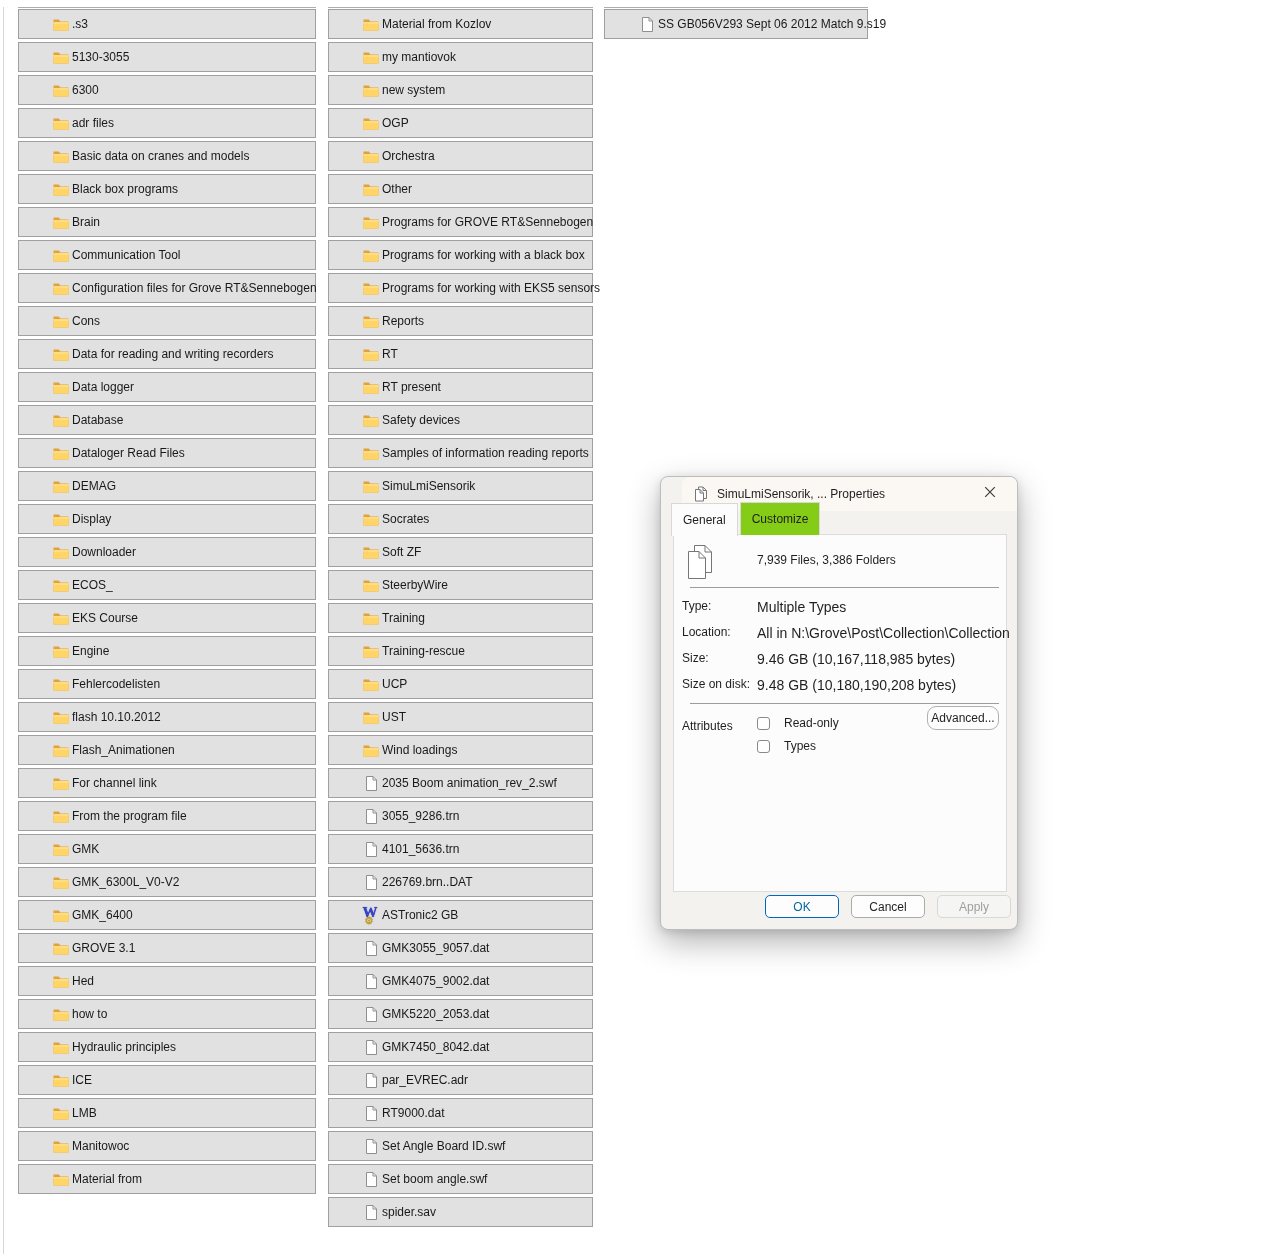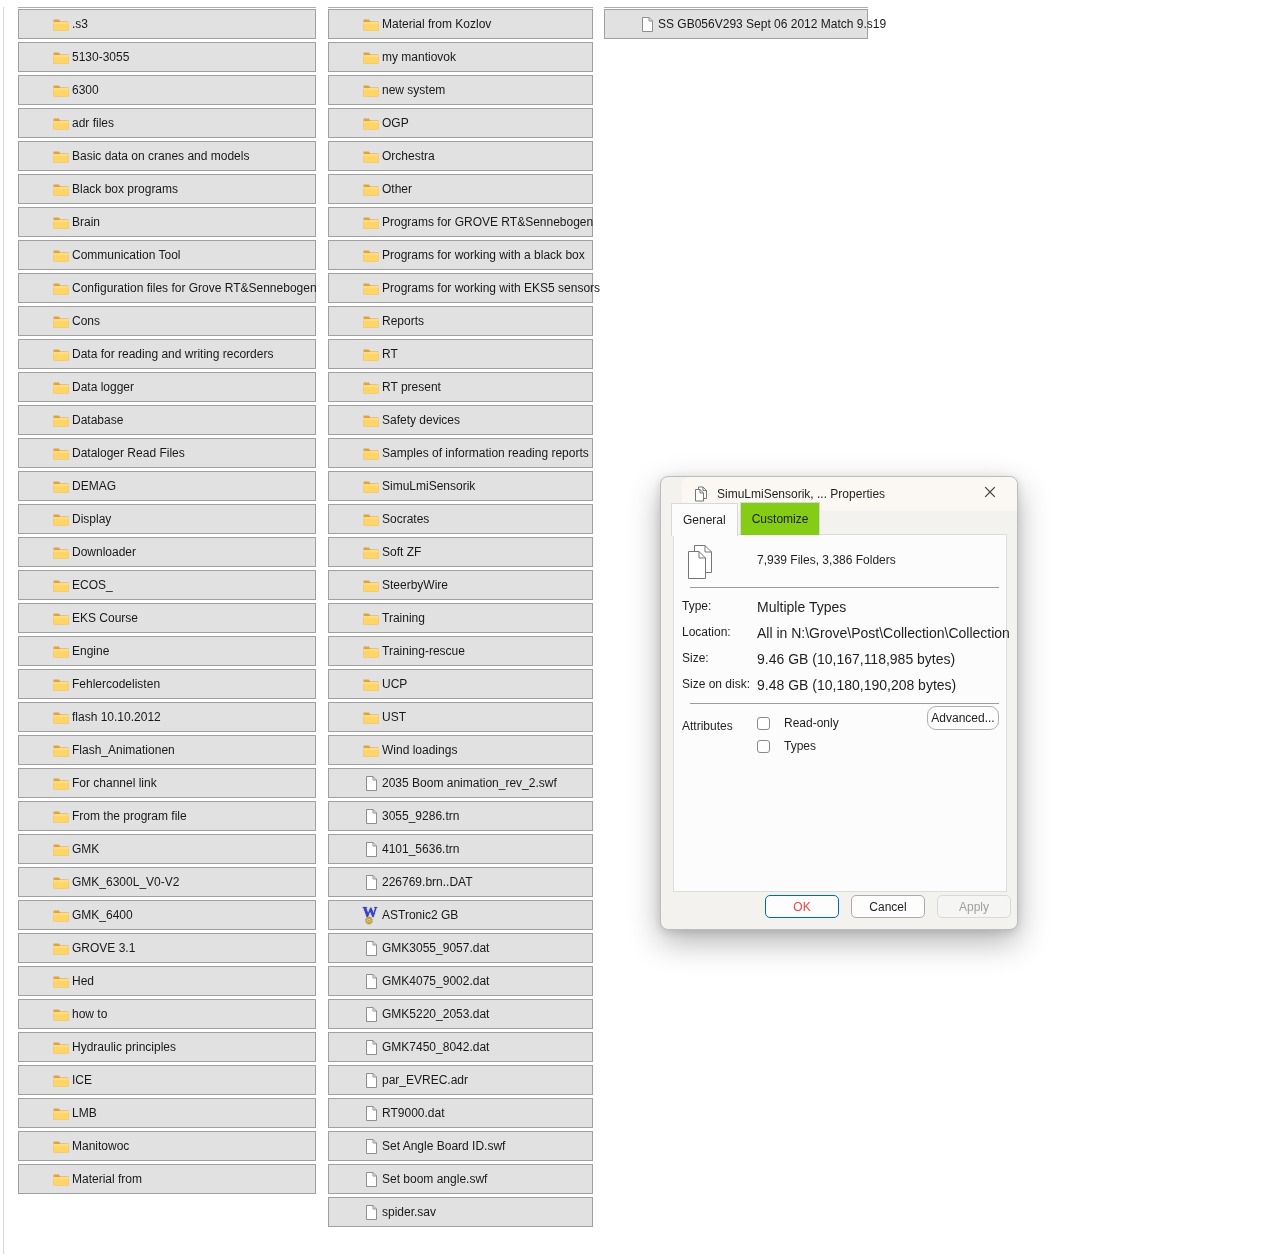--- a/index.html
+++ b/index.html
@@ -49,21 +49,21 @@
   .attr-label { position:absolute; left:8px; top:184px; font-size:12px; color:#1f1f1f; }
   .cbrow { position:absolute; left:83px; height:14px; display:flex; align-items:center; }
   .cb { width:13px; height:13px; background:#fff; border:1px solid #898989; border-radius:3px; display:inline-block; }
   .cblbl { font-size:12px; color:#1f1f1f; margin-left:14px; white-space:nowrap; }
   .advanced { position:absolute; right:7px; top:171px; width:72px; height:24px; background:#fdfdfd;
               border:1px solid #b0b0b0; border-radius:9px; font-size:12px; color:#1f1f1f;
               font-family:"Liberation Sans", sans-serif; }
   .footer { position:absolute; right:6px; bottom:11px; display:flex; gap:12px; }
   .btn { width:74px; height:23px; border-radius:5px; font-size:12px; font-family:"Liberation Sans", sans-serif;
          display:flex; align-items:center; justify-content:center; }
-  .btn.primary { background:#fdfdfd; border:1px solid #0067c0; color:#ef4444; }
+  .btn.primary { background:#fdfdfd; border:1px solid #0067c0; color:#0369a1; }
   .btn.normal { background:#fdfdfd; border:1px solid #ababab; color:#1f1f1f; }
   .btn.disabled { background:#f5f5f4; border:1px solid #d8d8d8; color:#9f9f9f; }
 </style>
 </head>
 <body>
 
 <div class="left-edge"></div>
 
 <div class="col" style="left:18px; width:298px;">
     <div class="file-item">

